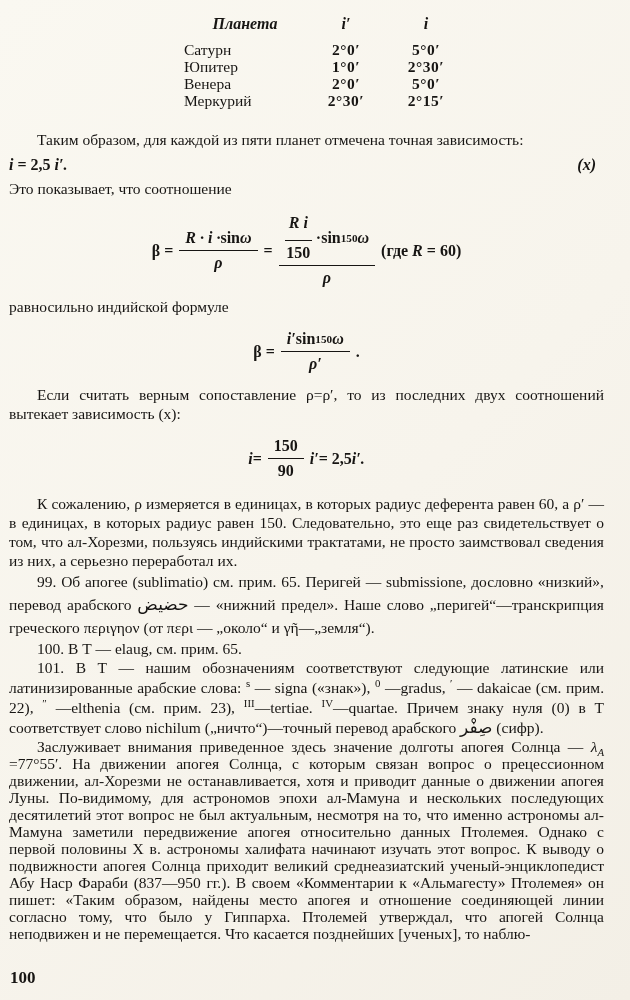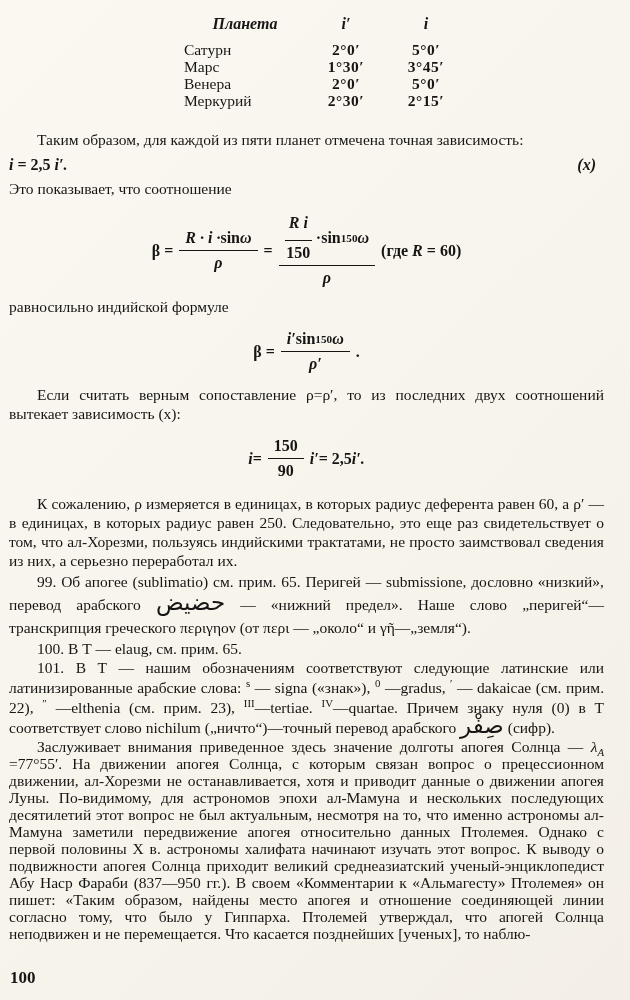--- a/index.html
+++ b/index.html
@@ -22,21 +22,21 @@
   .obs-table td.planet { text-align:left; }
   .obs-table td.val { text-align:center; font-weight:bold; letter-spacing:0.5px; }
   
   p { margin:0; font-size:15.5px; line-height:19px; text-align:justify; }
   .indent { text-indent:28px; }
   .note-99 { line-height:23px; }
   .note-101 { line-height:20px; }
   .final-para { line-height:17px; margin-top:0; }
   sup { font-size:70%; line-height:0; }
   sub { font-size:70%; line-height:0; }
-  .arabic { font-family:"DejaVu Sans", sans-serif; font-size:23px; line-height:0; }
+  .arabic { font-family:"DejaVu Sans", sans-serif; font-size:17px; line-height:0; }
   .greek { font-style:normal; }
   .it { font-style:italic; }
   
   .eq { font-size:16px; font-weight:bold; }
   .eq-x { position:relative; text-align:left; margin:7px 0 5px; }
   .eq-tag { position:absolute; right:8px; top:0; font-style:italic; }
   .display { display:flex; align-items:center; justify-content:center; }
   .beta1 { margin:16px 0 10px; }
   .beta2 { margin:14px 0 12px; }
   .ieq   { margin:14px 0 14px; }
@@ -63,23 +63,23 @@
         <th class="col-val">i</th>
       </tr>
     </thead>
     <tbody>
       <tr>
         <td class="planet">Сатурн</td>
         <td class="val">2°0′</td>
         <td class="val">5°0′</td>
       </tr>
       <tr>
-        <td class="planet">Марс</td>
-        <td class="val">1°30′</td>
-        <td class="val">3°45′</td>
+        <td class="planet">Юпитер</td>
+        <td class="val">1°0′</td>
+        <td class="val">2°30′</td>
       </tr>
       <tr>
         <td class="planet">Венера</td>
         <td class="val">2°0′</td>
         <td class="val">5°0′</td>
       </tr>
       <tr>
         <td class="planet">Меркурий</td>
         <td class="val">2°30′</td>
         <td class="val">2°15′</td>
@@ -148,21 +148,21 @@
     <span> = </span>
     <span class="frac">
       <span class="num">150</span>
       <span class="den">90</span>
     </span>
     <span class="it"> i′</span>
     <span> = 2,5 </span>
     <span class="it">i′.</span>
   </div>
 
-  <p class="indent">К сожалению, ρ измеряется в единицах, в которых радиус деферента равен 60, а ρ′ — в единицах, в которых радиус равен 250. Следовательно, это еще раз свидетельствует о том, что ал-Хорезми, пользуясь индийскими трактатами, не просто заимствовал сведения из них, а серьезно переработал их.</p>
+  <p class="indent">К сожалению, ρ измеряется в единицах, в которых радиус деферента равен 60, а ρ′ — в единицах, в которых радиус равен 150. Следовательно, это еще раз свидетельствует о том, что ал-Хорезми, пользуясь индийскими трактатами, не просто заимствовал сведения из них, а серьезно переработал их.</p>
 
   <p class="indent note-99"><span>99. Об апогее (sublimatio) см. прим. 65. Перигей — submissione, дословно «низкий», перевод арабского </span><span class="arabic">حضيض</span><span> — «нижний предел». Наше слово „перигей“—транскрипция греческого </span><span class="greek">περιγηον</span><span> (от </span><span class="greek">περι</span><span> — „около“ и </span><span class="greek">γῆ</span><span>—„земля“).</span></p>
 
   <p class="indent">100. В Т — elaug, см. прим. 65.</p>
 
   <p class="indent note-101"><span>101. В Т — нашим обозначениям соответствуют следующие латинские или латинизированные арабские слова: </span><sup>s</sup><span> — signa («знак»), </span><sup>0</sup><span> —gradus, </span><sup>′</sup><span> — dakaicae (см. прим. 22), </span><sup>″</sup><span> —elthenia (см. прим. 23), </span><sup>III</sup><span>—tertiae. </span><sup>IV</sup><span>—quartae. Причем знаку нуля (0) в Т соответствует слово nichilum („ничто“)—точный перевод арабского </span><span class="arabic">صِفْر</span><span> (сифр).</span></p>
 
   <p class="indent final-para"><span>Заслуживает внимания приведенное здесь значение долготы апогея Солнца — </span><span class="it">λ</span><sub class="it">А</sub><span> =77°55′. На движении апогея Солнца, с которым связан вопрос о прецессионном движении, ал-Хорезми не останавливается, хотя и приводит данные о движении апогея Луны. По-видимому, для астрономов эпохи ал-Мамуна и нескольких последующих десятилетий этот вопрос не был актуальным, несмотря на то, что именно астрономы ал-Мамуна заметили передвижение апогея относительно данных Птолемея. Однако с первой половины X в. астрономы халифата начинают изучать этот вопрос. К выводу о подвижности апогея Солнца приходит великий среднеазиатский ученый-энциклопедист Абу Наср Фараби (837—950 гг.). В своем «Комментарии к «Альмагесту» Птолемея» он пишет: «Таким образом, найдены место апогея и отношение соединяющей линии согласно тому, что было у Гиппарха. Птолемей утверждал, что апогей Солнца неподвижен и не перемещается. Что касается позднейших [ученых], то наблю-</span></p>
 
   <div class="page-number">100</div>

